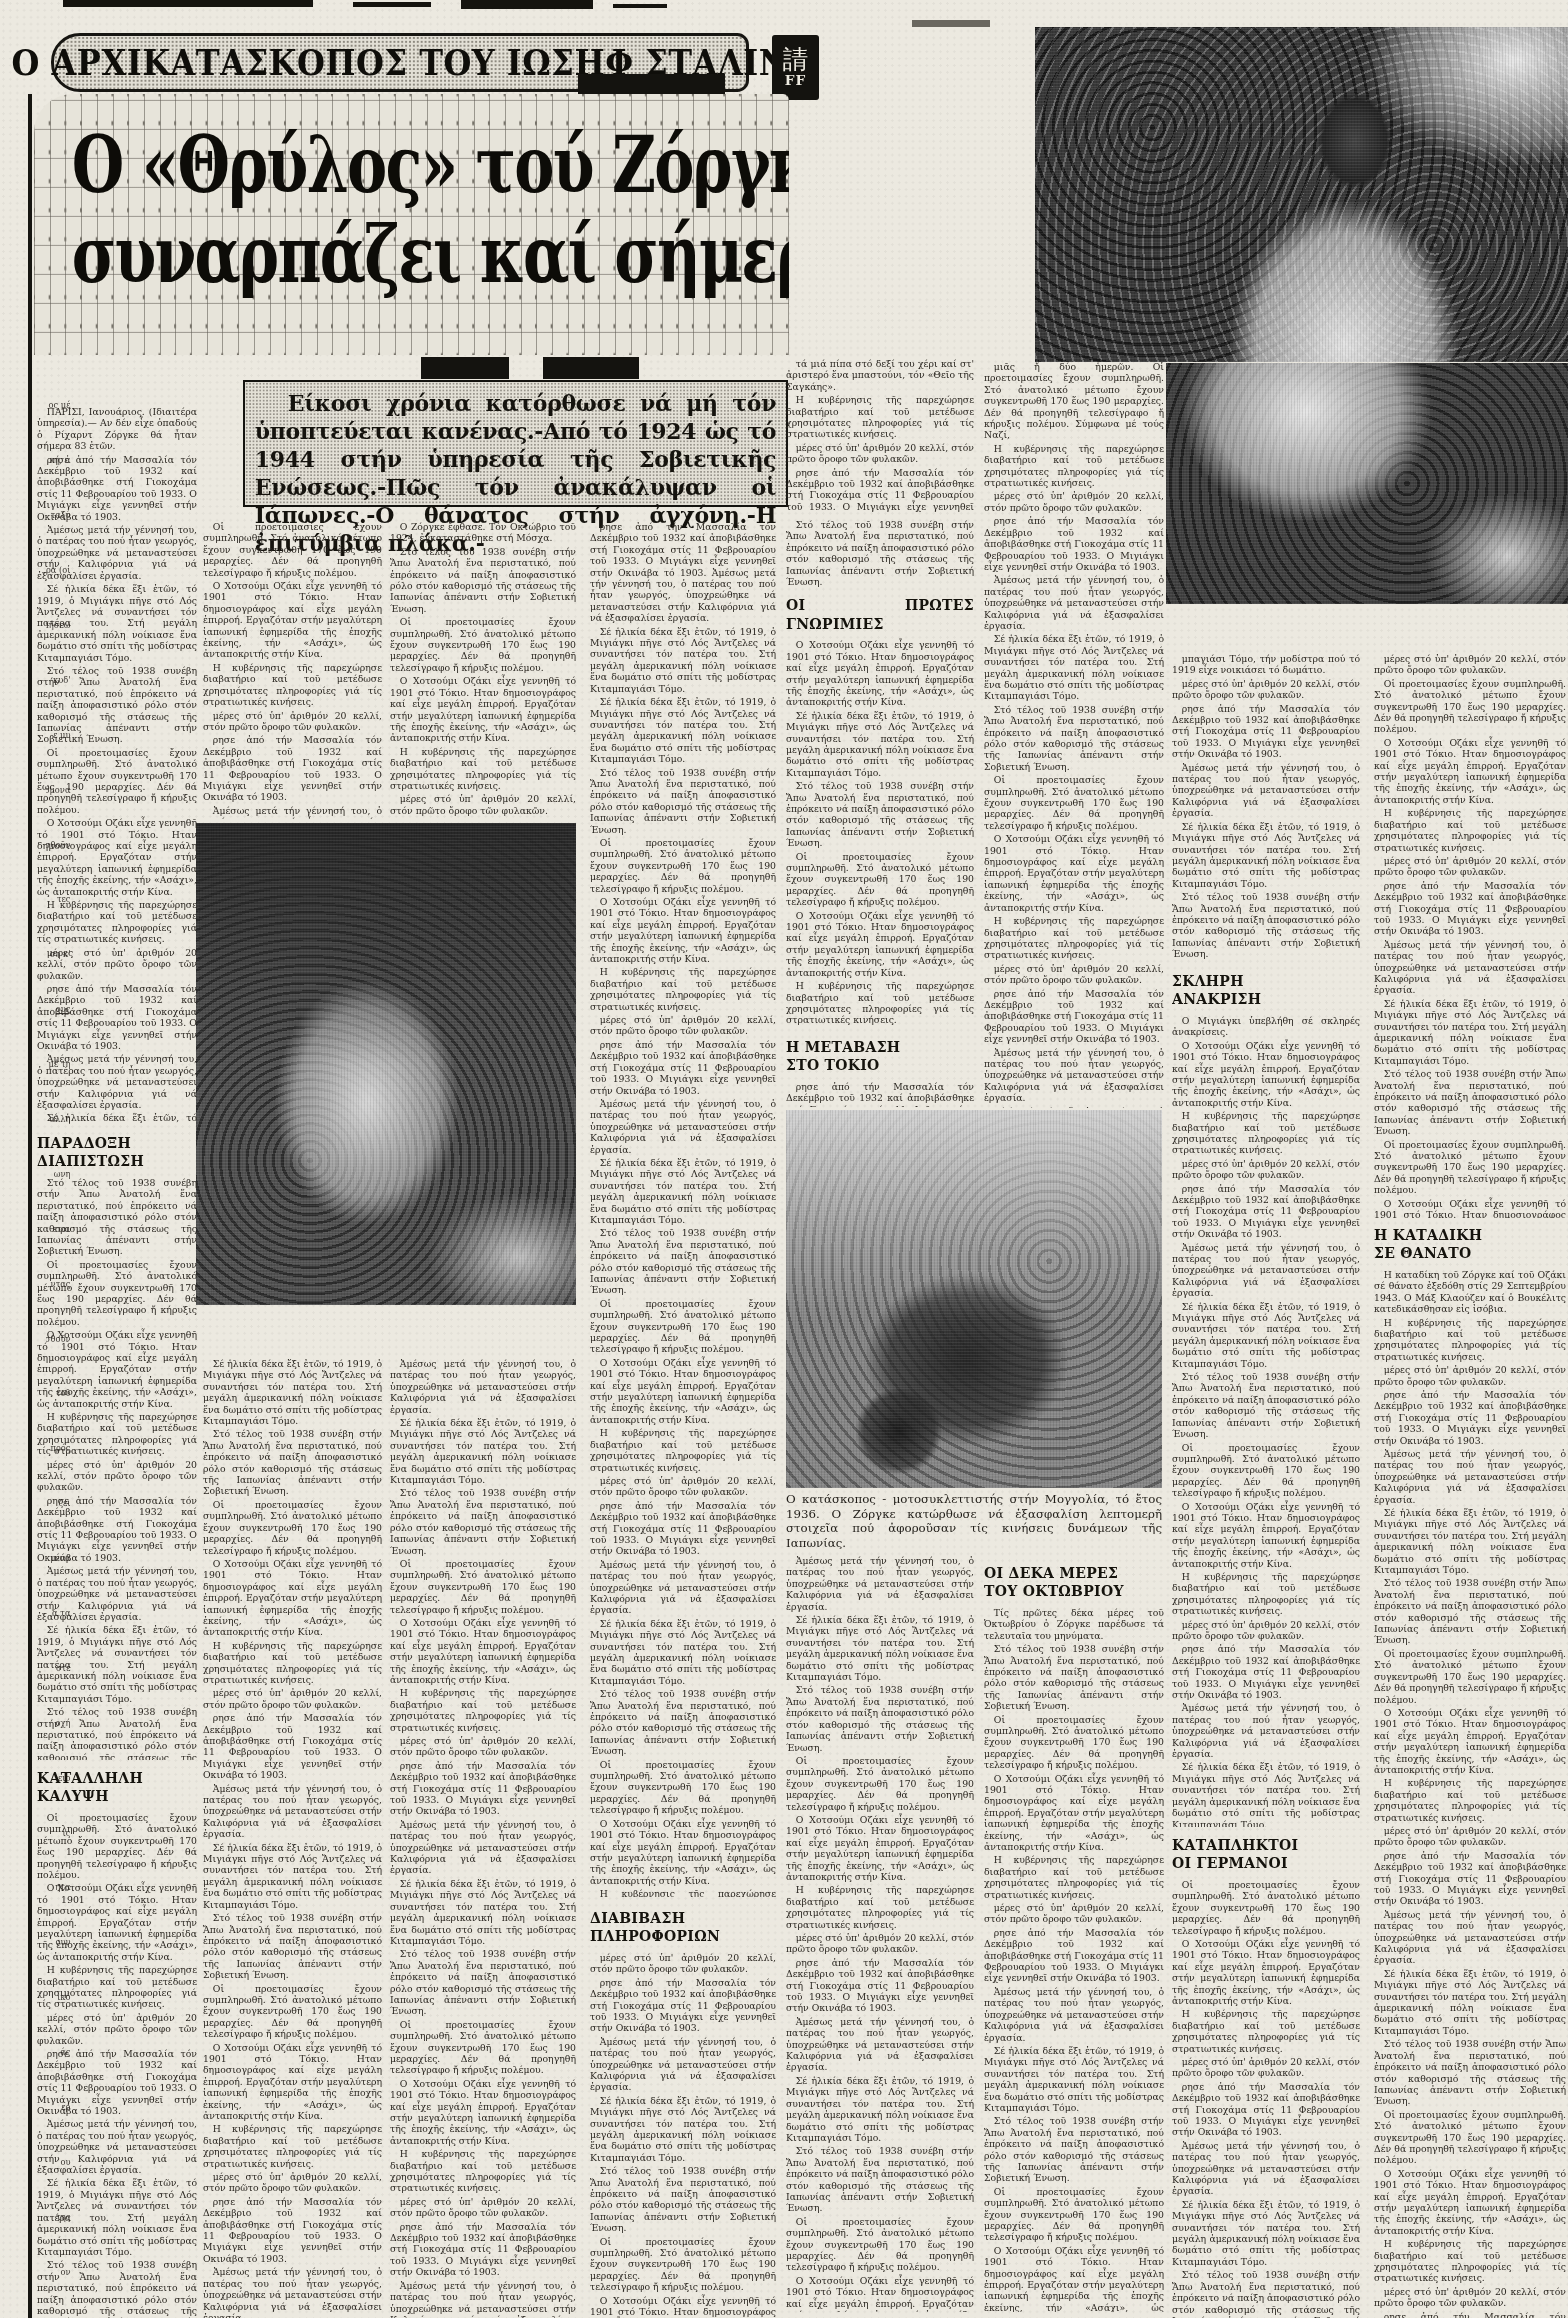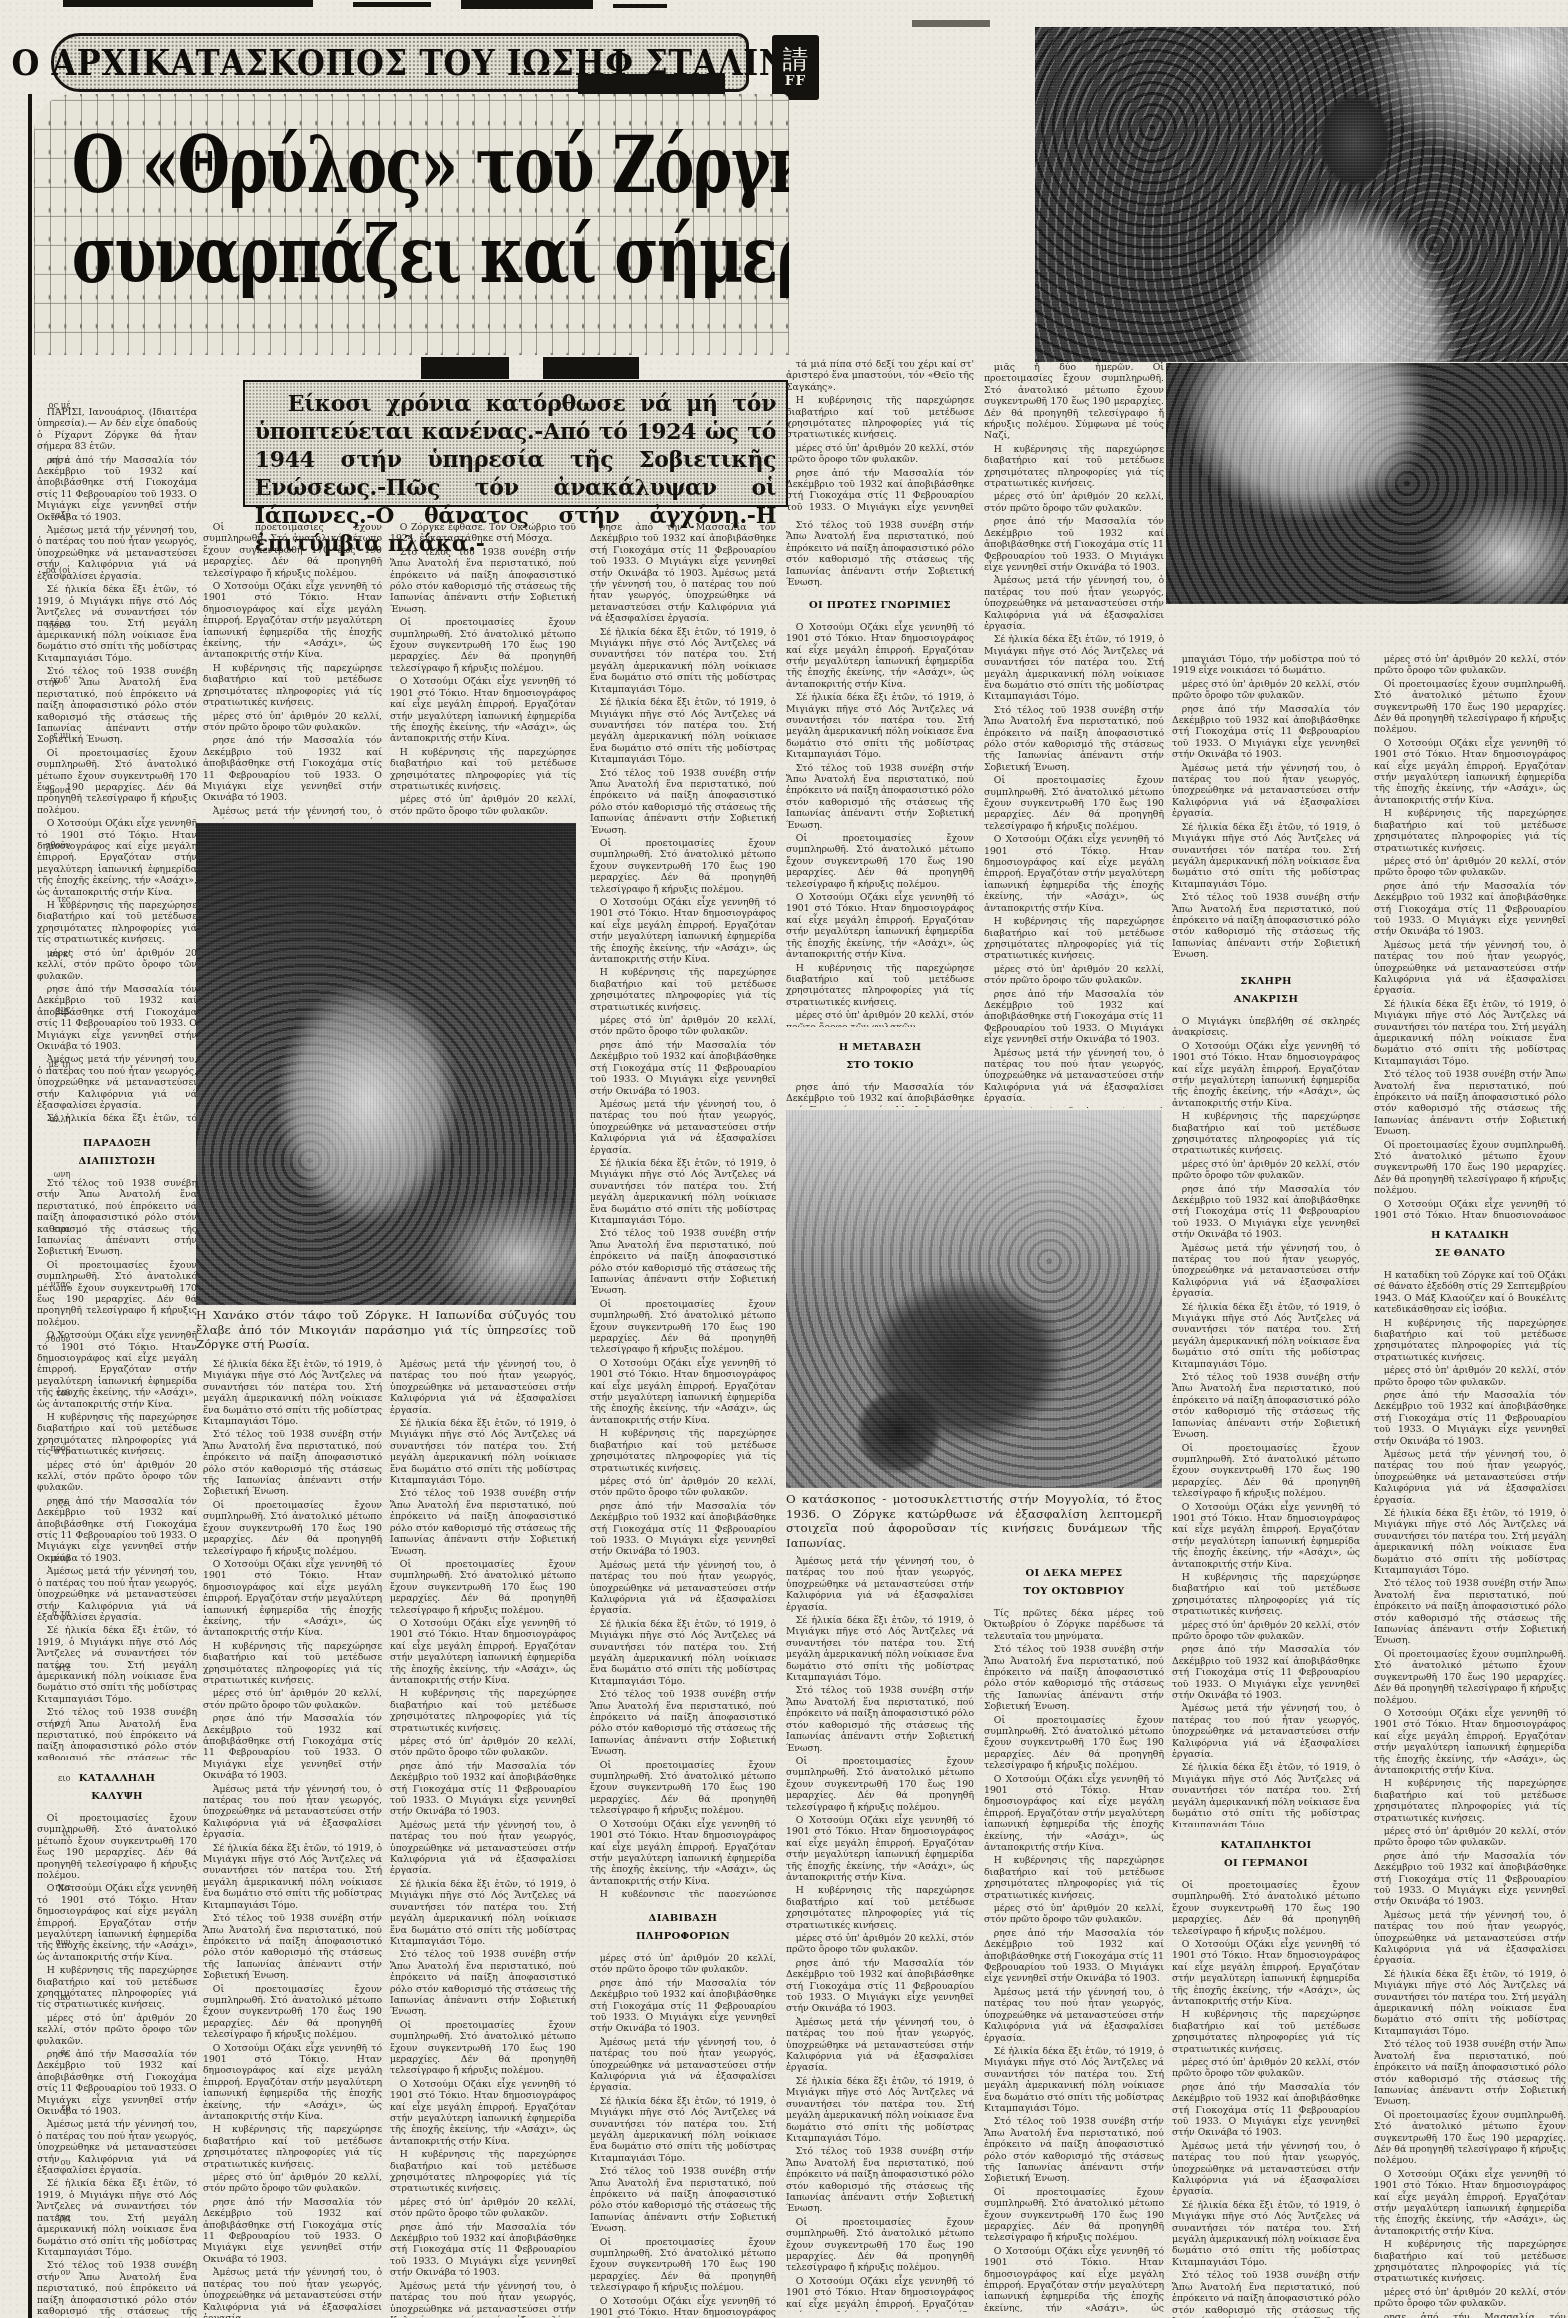--- a/index.html
+++ b/index.html
@@ -124,21 +124,21 @@
     position:absolute;font-size:11.8px;line-height:14.7px;text-align:justify;
     color:#201d18;overflow:hidden;
   }
   
   .col{
     position:absolute;overflow:hidden;
     font-size:9.3px;line-height:11.4px;text-align:justify;color:#2a2620;
   }
   .col p{margin:0 0 2px;text-indent:9.8px;}
   .colhead{
-    font-weight:bold;font-size:10px;line-height:18.6px;text-align:center;
+    font-weight:bold;font-size:14px;line-height:18.6px;
     letter-spacing:0.3px;color:#15130d;margin:8.8px 0 5.9px;text-indent:0;
   }
 </style>
 </head>
 <body>
 
 <div class="page">
 
   <div class="tornmark" style="left:63px;top:0;width:250px;height:6.9px;"></div>
   <div class="tornmark" style="left:353px;top:2px;width:78px;height:4.9px;"></div>
@@ -212,21 +212,20 @@
 
   <div class="deck">
     <span class="lead-indent"></span><span>Είκοσι χρόνια κατόρθωσε νά μή τόν ὑποπτεύεται κανένας.-Από τό 1924 ὡς τό 1944 στήν ὑπηρεσία τῆς Σοβιετικῆς Ενώσεως.-Πῶς τόν ἀνακάλυψαν οἱ Ιάπωνες.-Ο θάνατος στήν ἀγχόνη.-Η ἐπιτύμβια πλάκα.-</span>
   </div>
 
   <div class="photo photo-right-a"></div>
   <div class="photo photo-right-b"></div>
   <div class="photo photo-left"></div>
   <div class="photo photo-mid"></div>
 
-  <div class="caption" style="left:196px;top:1308px;width:380px;height:47px;">Η Χανάκο στόν τάφο τοῦ Ζόργκε. Η Ιαπωνίδα σύζυγός του ἔλαβε ἀπό τόν Μικογιάν παράσημο γιά τίς ὑπηρεσίες τοῦ Ζόργκε στή Ρωσία.</div>
   <div class="caption" style="left:786px;top:1492px;width:376px;height:57px;">Ο κατάσκοπος - μοτοσυκλεττιστής στήν Μογγολία, τό ἔτος 1936. Ο Ζόργκε κατώρθωσε νά ἐξασφαλίση λεπτομερῆ στοιχεῖα πού ἀφοροῦσαν τίς κινήσεις δυνάμεων τῆς Ιαπωνίας.</div>
 
   <div class="col" style="left:37px;top:406px;width:160px;height:717px;">
       <p>ΠΑΡΙΣΙ, Ιανουάριος. (Ιδιαιτέρα ὑπηρεσία).— Αν δέν εἶχε ὁπαδούς ὁ Ρίχαρντ Ζόργκε θά ἦταν σήμερα 83 ἐτῶν.</p>
       <p>ρησε ἀπό τήν Μασσαλία τόν Δεκέμβριο τοῦ 1932 καί ἀποβιβάσθηκε στή Γιοκοχάμα στίς 11 Φεβρουαρίου τοῦ 1933. Ο Μιγιάγκι εἶχε γεννηθεῖ στήν Οκινάβα τό 1903.</p>
       <p>Ἀμέσως μετά τήν γέννησή του, ὁ πατέρας του πού ἦταν γεωργός, ὑποχρεώθηκε νά μεταναστεύσει στήν Καλιφόρνια γιά νά ἐξασφαλίσει ἐργασία.</p>
       <p>Σέ ἡλικία δέκα ἕξι ἐτῶν, τό 1919, ὁ Μιγιάγκι πῆγε στό Λός Ἄντζελες νά συναντήσει τόν πατέρα του. Στή μεγάλη ἀμερικανική πόλη νοίκιασε ἕνα δωμάτιο στό σπίτι τῆς μοδίστρας Κιταμπαγιάσι Τόμο.</p>
       <p>Στό τέλος τοῦ 1938 συνέβη στήν Ἄπω Ἀνατολή ἕνα περιστατικό, πού ἐπρόκειτο νά παίξη ἀποφασιστικό ρόλο στόν καθορισμό τῆς στάσεως τῆς Ιαπωνίας ἀπέναντι στήν Σοβιετική Ένωση.</p>
       <p>Οἱ προετοιμασίες ἔχουν συμπληρωθῆ. Στό ἀνατολικό μέτωπο ἔχουν συγκεντρωθῆ 170 ἕως 190 μεραρχίες. Δέν θά προηγηθῆ τελεσίγραφο ἤ κήρυξις πολέμου.</p>
       <p>Ο Χοτσούμι Οζάκι εἶχε γεννηθῆ τό 1901 στό Τόκιο. Ηταν δημοσιογράφος καί εἶχε μεγάλη ἐπιρροή. Εργαζόταν στήν μεγαλύτερη ἰαπωνική ἐφημερίδα τῆς ἐποχῆς ἐκείνης, τήν «Ασάχι», ὡς ἀνταποκριτής στήν Κίνα.</p>

